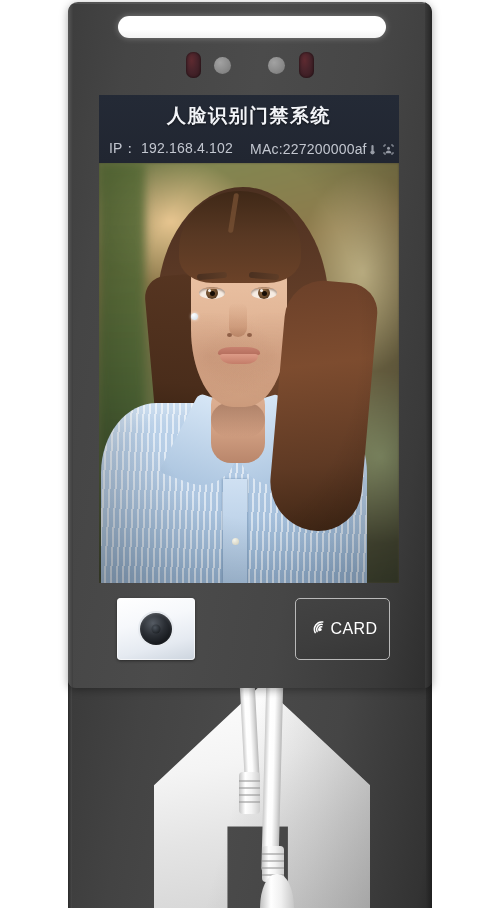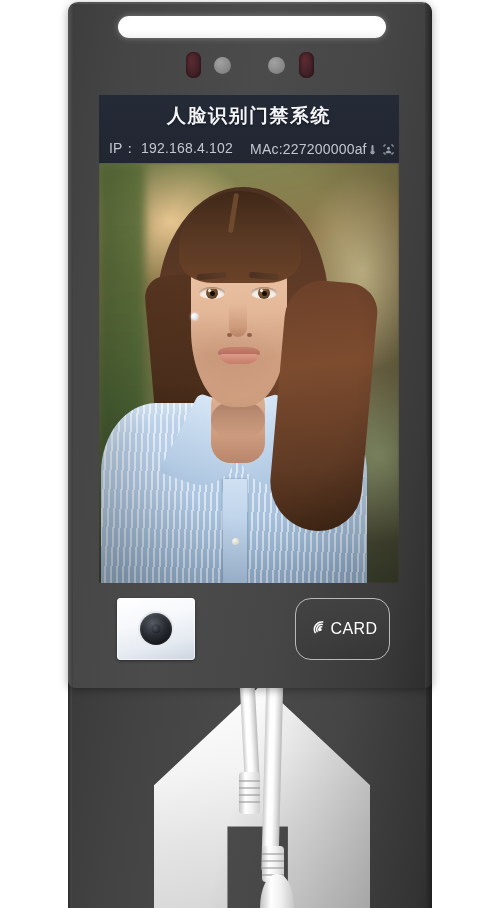--- a/index.html
+++ b/index.html
@@ -421,21 +421,21 @@
     transform: translate(-50%,-50%);
     width: 9px; height: 9px; border-radius: 50%;
     background: radial-gradient(circle at 38% 34%, #4c535c, #101316);
   }
 
   #card-button {
     position: absolute;
     left: 227px; top: 596px;
     width: 95px; height: 62px;
     border: 1px solid #b9b9b9;
-    border-radius: 16px;
+    border-radius: 5px;
     background: linear-gradient(160deg,#434343 0%,#3d3d3d 55%,#353535 100%);
     display: flex;
     align-items: center;
     justify-content: center;
     gap: 1px;
   }
   #card-icon { width: 22px; height: 22px; display: block; margin-top: -2px; }
   #card-icon svg { display: block; }
   #card-label {
     color: #ffffff;

